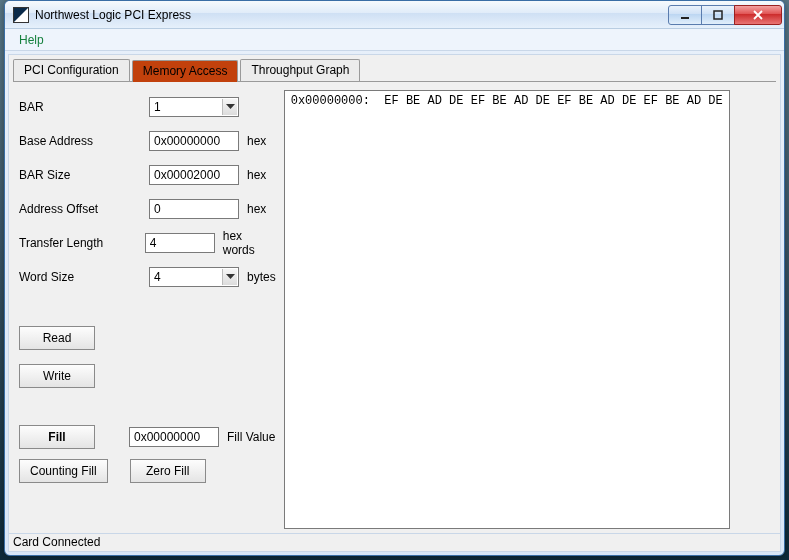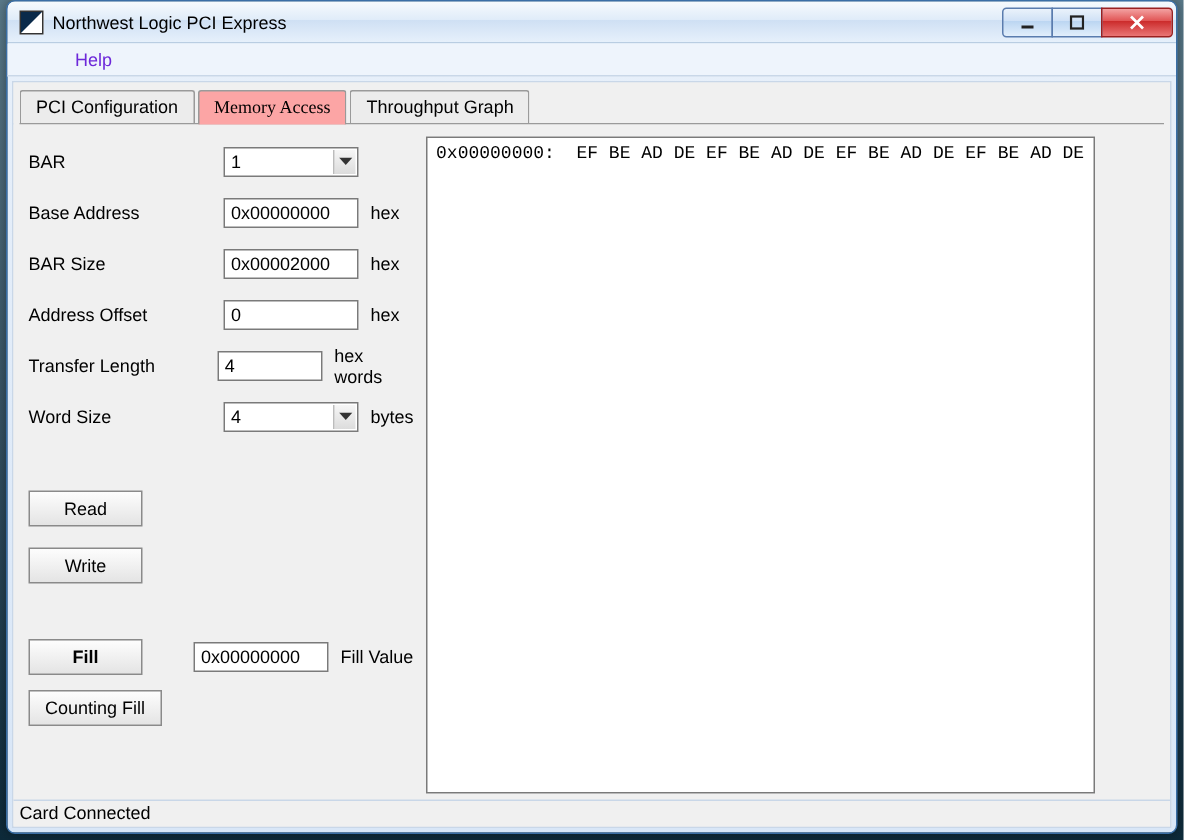--- a/index.html
+++ b/index.html
@@ -43,33 +43,33 @@
     background:linear-gradient(to bottom,#f3a1a1 0%,#e05252 45%,#cc2c2c 46%,#e97575 100%);
     color:#fff; border-color:#9a2020;
   }
   .winbtn svg { display:block; }
 
   
   .menubar {
     height:22px; display:flex; align-items:center; padding:0 6px;
     background:#eef4fc; border-bottom:1px solid #c9d7e8;
   }
-  .menubar .menuitem { padding:2px 8px; color:#6d28d9;margin-left:31px; }
+  .menubar .menuitem { padding:2px 8px; color:#15803d; }
 
   
   .client { flex:1; background:#f0f0f0; margin:3px; border:1px solid #c9d7e8;
     display:flex; flex-direction:column; position:relative; }
 
   .tabs { display:flex; align-items:flex-end; padding:4px 4px 0 4px; background:#f0f0f0; }
   .tab {
     padding:3px 10px 4px 10px; border:1px solid #9a9a9a; border-bottom:none;
     background:#ececec; margin-right:2px; font-size:12px; color:#000;
     border-top-left-radius:2px; border-top-right-radius:2px;
   }
-  .tab.active { background:#fca5a5; position:relative; top:1px;font-family:Liberation Serif, serif; }
+  .tab.active { background:#c2410c; position:relative; top:1px; }
   .tabline { height:1px; background:#9a9a9a; margin:0 4px; }
   .tabpage { flex:1; background:#f0f0f0; padding:8px 10px 4px 10px; display:flex; gap:8px; }
 
   .leftcol { width:300px; }
   .formrow { display:flex; align-items:center; height:34px; }
   .formrow .lbl { width:130px; }
   .formrow .unit { margin-left:8px; }
 
   input.tb, select.sel {
     height:20px; font-size:12px; font-family:inherit; padding:1px 4px;
@@ -209,20 +209,21 @@
 
         <div class="formrow">
           <button class="btn" style="min-width:76px;font-weight:bold;">Fill</button>
           <div style="width:34px;"></div>
           <input class="tb w90" value="0x00000000" style="">
           <div class="unit">Fill Value</div>
         </div>
 
         <div class="formrow" style="gap:22px;">
           <button class="btn">Counting Fill</button>
+          <button class="btn">Zero Fill</button>
         </div>
 
       </div>
 
       <div style="flex:1; display:flex; flex-direction:row;">
         <div class="hexpane">0x00000000:  EF BE AD DE EF BE AD DE EF BE AD DE EF BE AD DE</div>
         <div class="belowhex">
           <div style="width:60px;"></div>
           <label class="chk">
             <input type="checkbox" checked="" style="">

